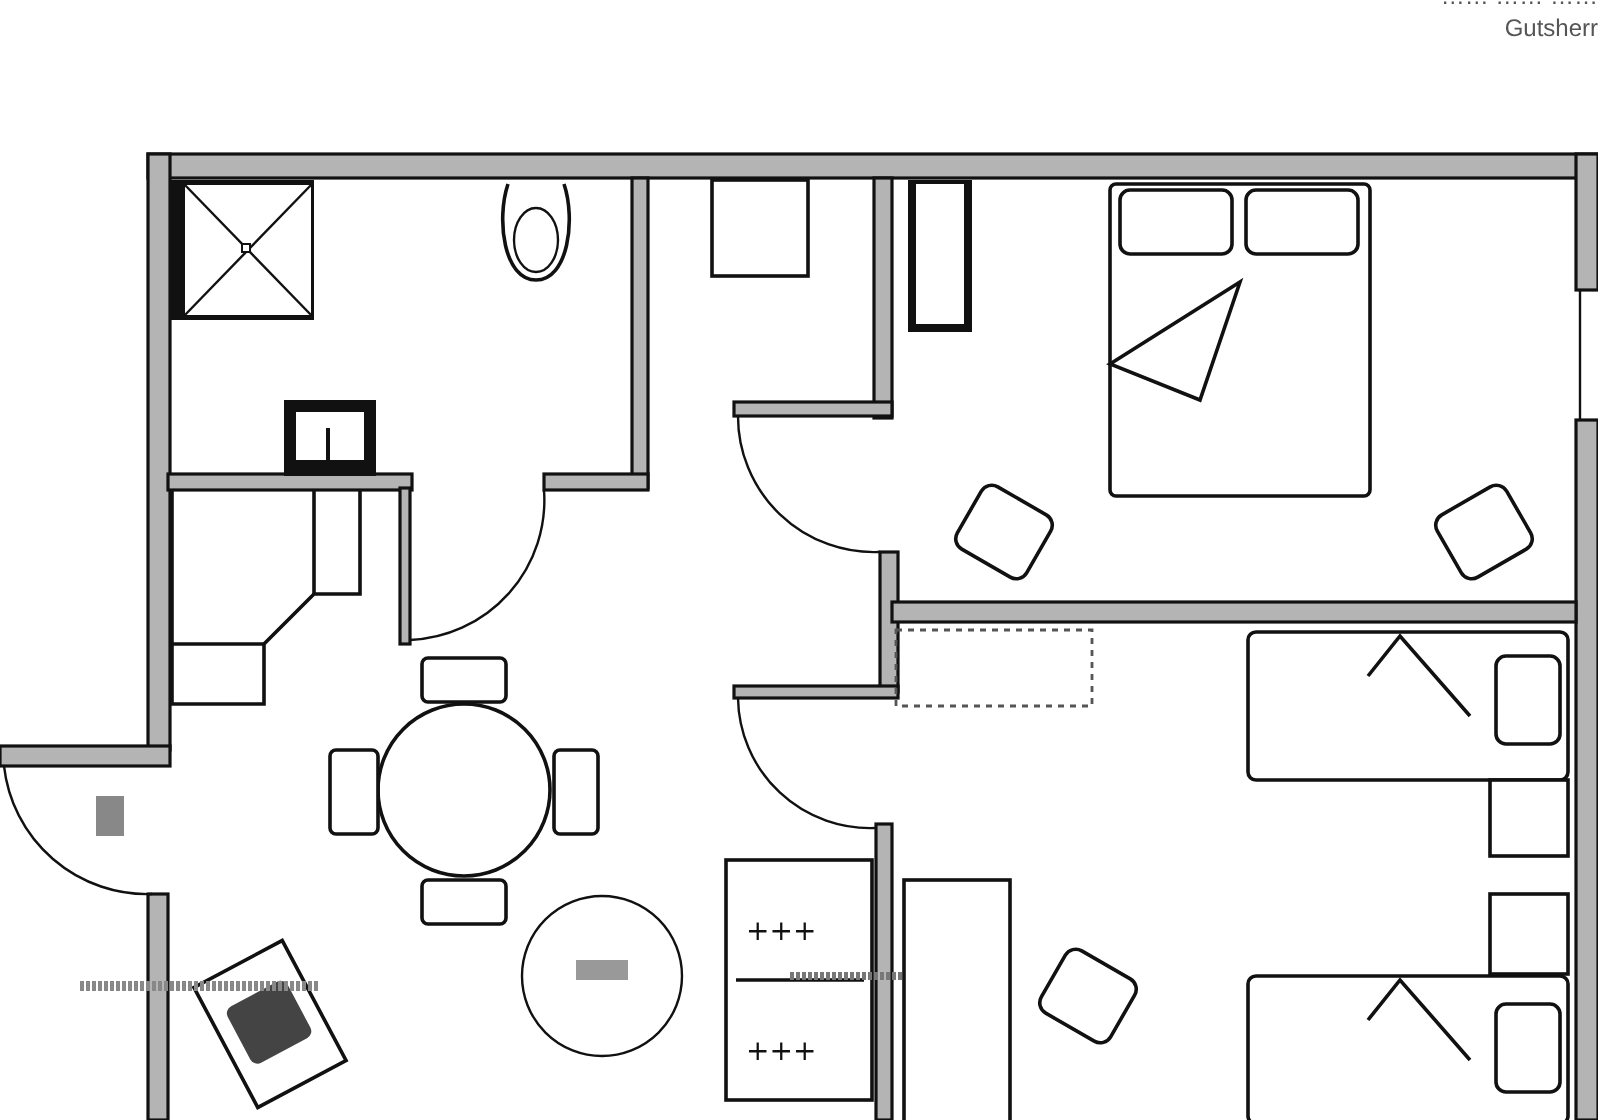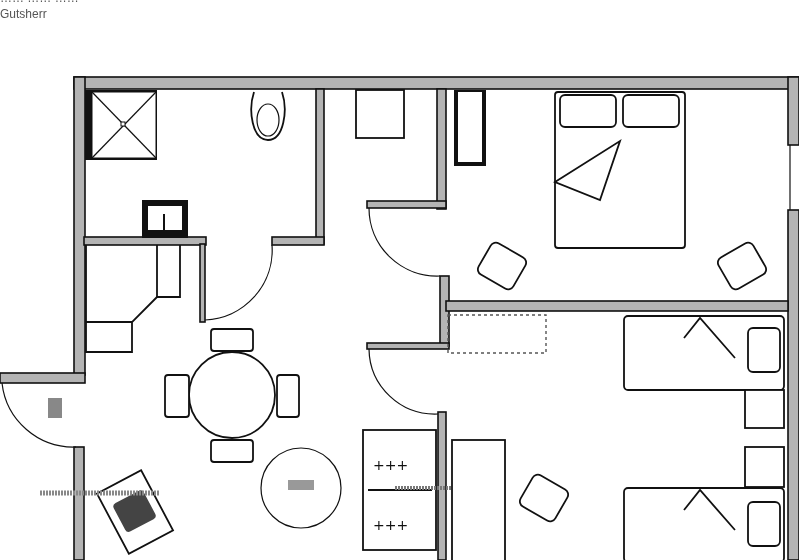--- a/index.html
+++ b/index.html
@@ -1,17 +1,17 @@
 <!DOCTYPE html>
 <html><head>
 <meta charset="utf-8">
 <style>
   html, body { margin:0; padding:0; background:#ffffff; }
   body { width:799px; height:560px; overflow:hidden; position:relative; font-family:"Liberation Sans", sans-serif; }
-  .title { position:absolute; left:0; width:799px; text-align:left; color:#555; font-size:12px; }
+  .title { position:absolute; left:0; width:799px; text-align:right; color:#555; font-size:12px; }
   .title-top { top:-9px; }
   .title-sub { top:7px; }
   svg { position:absolute; left:0; top:0; }
   .wall { fill:#b4b4b4; stroke:#111; stroke-width:1.6; }
   .ln { fill:none; stroke:#111; stroke-width:1.8; }
   .thin { fill:none; stroke:#111; stroke-width:1.2; }
   .fw { fill:#fff; stroke:#111; stroke-width:1.8; }
   .dash { fill:none; stroke:#555; stroke-width:1.4; stroke-dasharray:3 3; }
 </style>
 </head>

